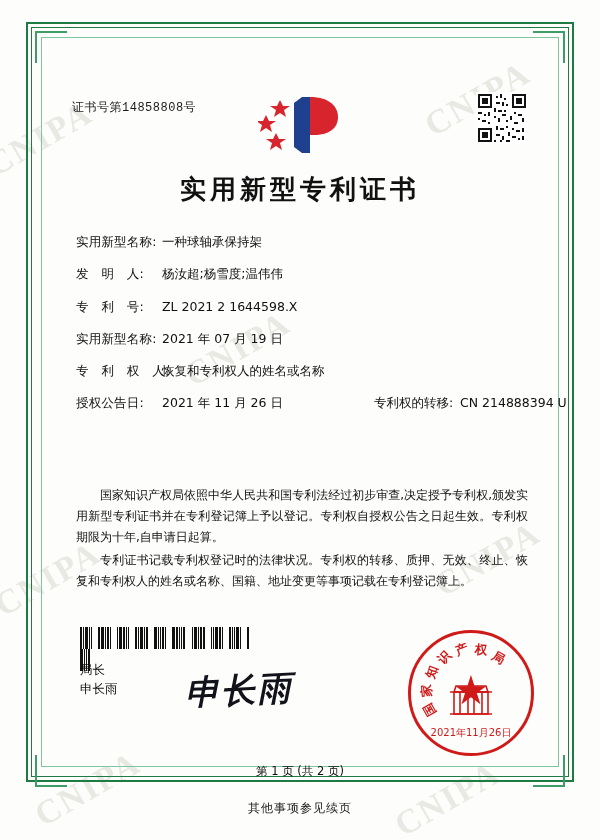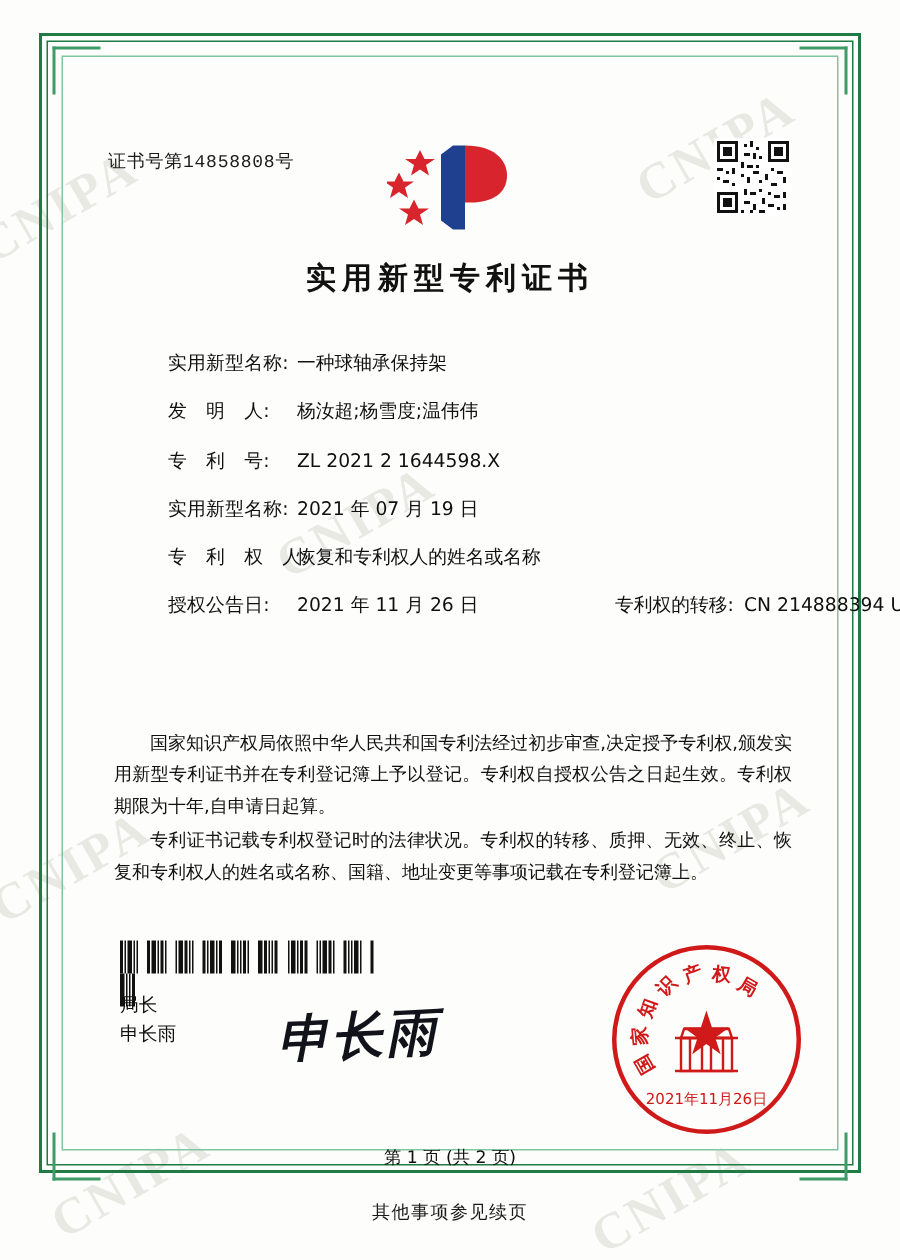--- a/index.html
+++ b/index.html
@@ -104,41 +104,40 @@
     width: 52px;
     height: 52px;
   }
   .title {
     position: absolute;
     left: 0;
     right: 0;
     top: 172px;
     text-align: center;
     font-family: "DejaVu Sans", sans-serif;
-    font-size: 20px;
+    font-size: 26px;
     font-weight: bold;
     letter-spacing: 4px;
     color: #111111;
   }
 
   
   .fields {
     position: absolute;
     left: 76px;
     top: 235px;
     width: 450px;
     font-size: 12.5px;
     color: #101010;
     line-height: 1.1;
   }
   .row {
     display: flex;
     align-items: flex-end;
     margin-bottom: 18.5px;
-    margin-left: 36px;
   }
   .lbl {
     width: 86px;
     flex: 0 0 86px;
     letter-spacing: 0.2px;
     white-space: nowrap;
   }
   .val {
     flex: 1;
     white-space: nowrap;

